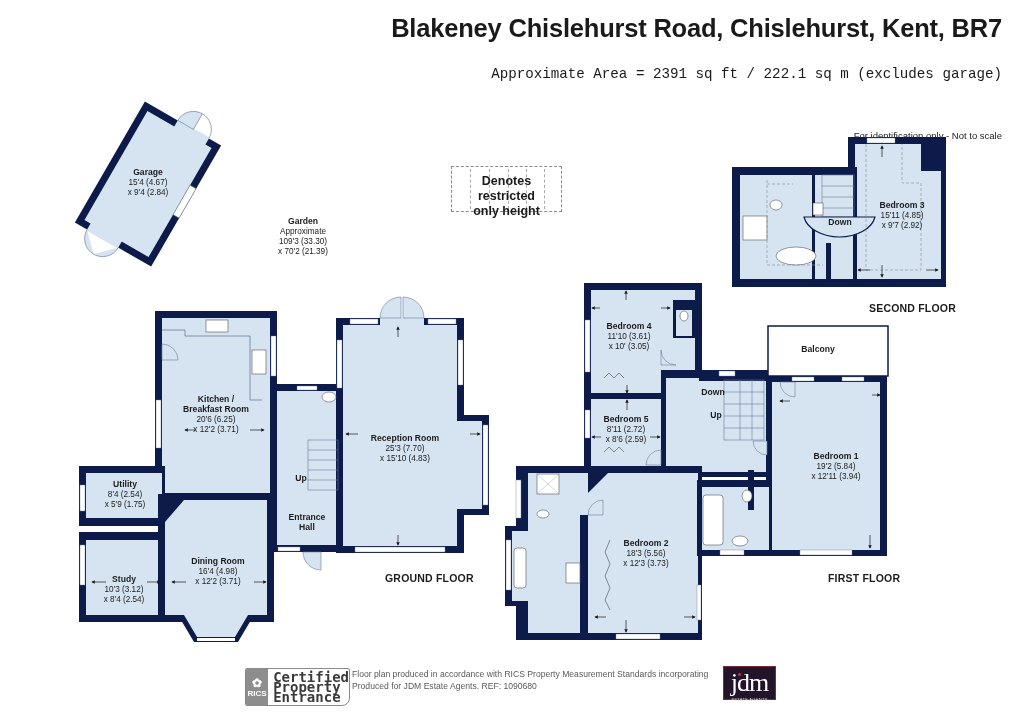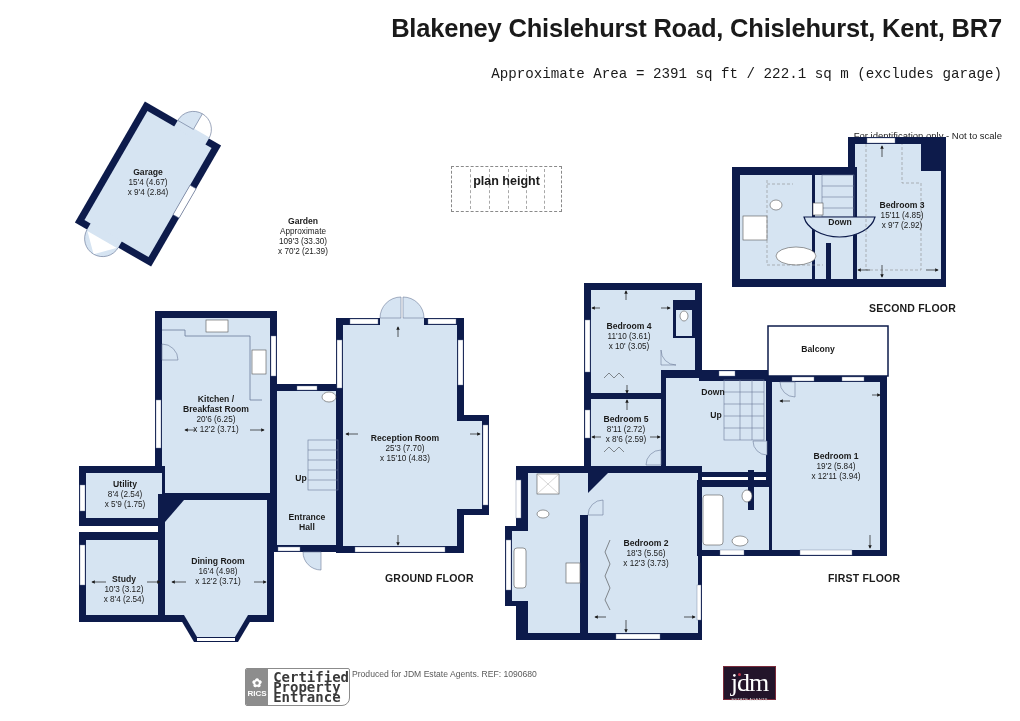--- a/index.html
+++ b/index.html
@@ -35,21 +35,22 @@
   <div class="area-line">Approximate Area = 2391 sq ft / 222.1 sq m (excludes garage)</div>
 </div>
 <div class="hdr note">For identification only - Not to scale</div>
 
 <div class="legend">
   <span class="vl" style="left:18px"></span>
     <span class="vl" style="left:37px"></span>
     <span class="vl" style="left:56px"></span>
     <span class="vl" style="left:74px"></span>
     <span class="vl" style="left:92px"></span>
-  <div style="position:relative">plan height</div>
+  <div style="position:relative">Denotes restricted</div>
+  <div style="position:relative">only height</div>
 </div>
 
 <svg class="plan" width="1020" height="721" viewBox="0 0 1020 721">
   <defs>
     <marker id="ah" markerWidth="5" markerHeight="5" refX="4" refY="2.5" orient="auto">
       <path d="M0,0 L5,2.5 L0,5 z" fill="#1b1b1b"></path>
     </marker>
   </defs>
 
   <g transform="translate(148,184) rotate(30)">
@@ -359,19 +360,20 @@
     <span class="gl">✿</span>
     <span>RICS</span>
   </div>
   <div class="cpm">
     <div>Certified</div>
     <div>Property</div>
     <div>Entrance</div>
   </div>
 </div>
 <div class="footer-text">
+  <div>Floor plan produced in accordance with RICS Property Measurement Standards incorporating</div>
   <div>Produced for JDM Estate Agents.   REF: 1090680</div>
 </div>
 <div class="jdm">
   <span class="dot"></span>
   <div class="big">jdm</div>
   <div class="sm">ESTATE AGENTS</div>
 </div>
 
 </body></html>

